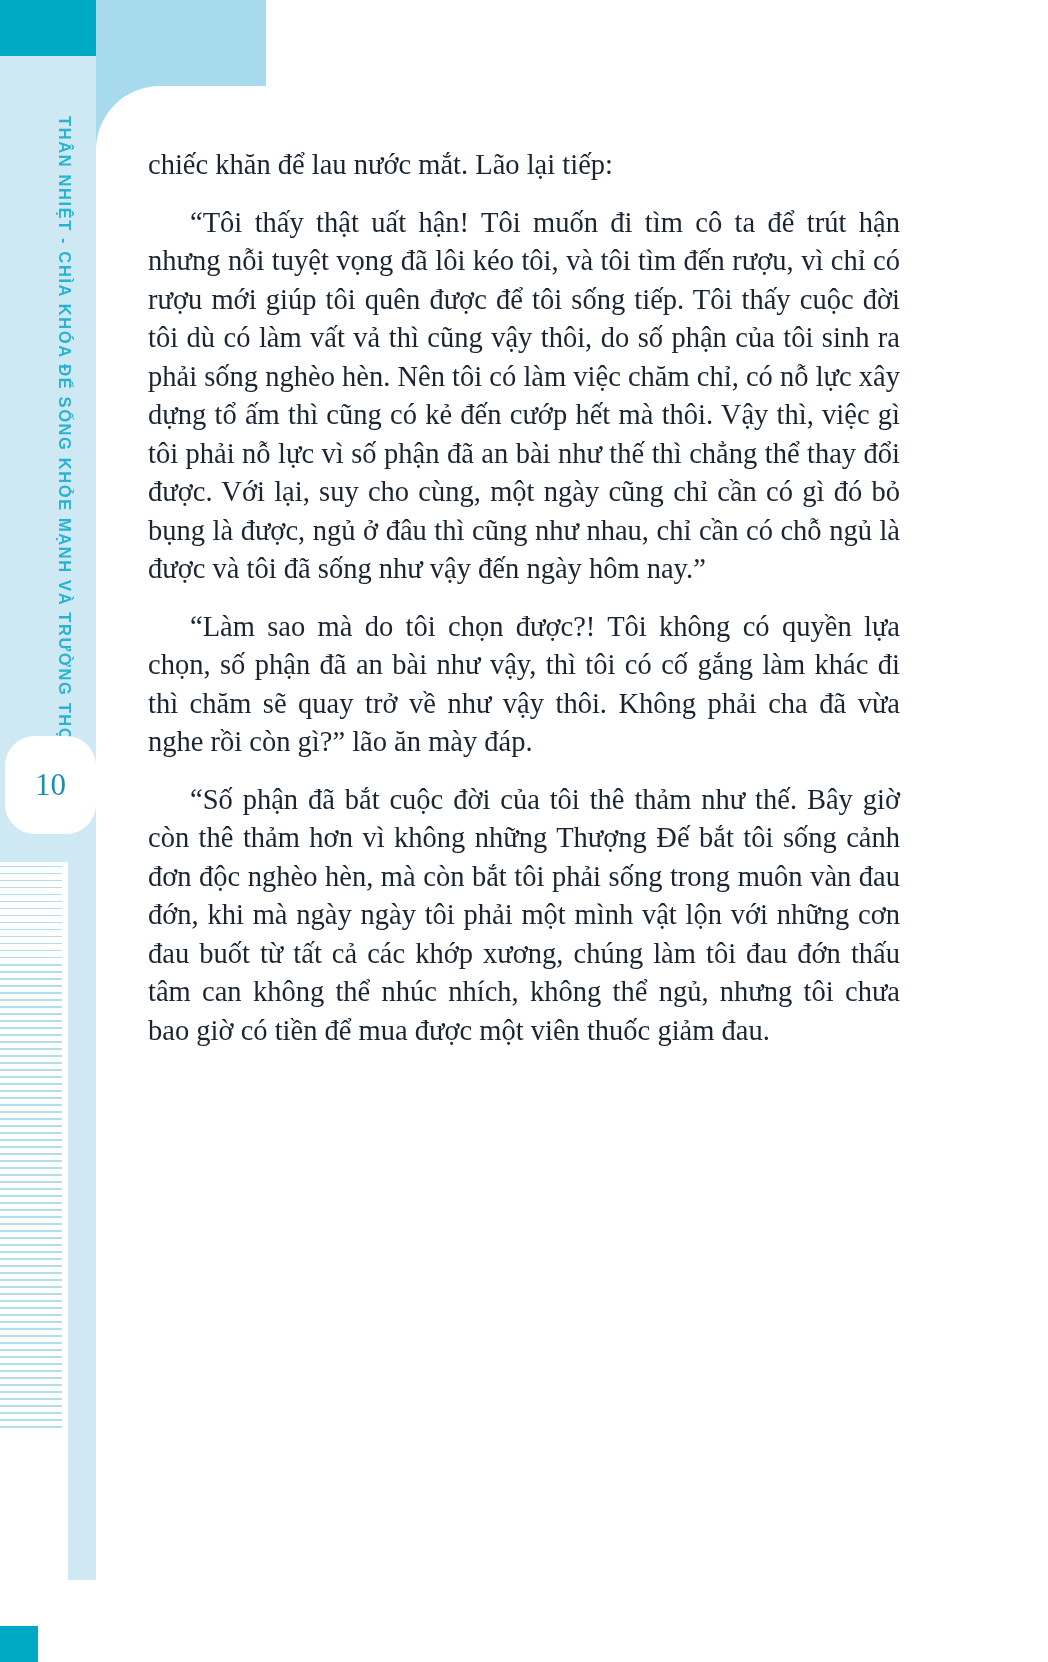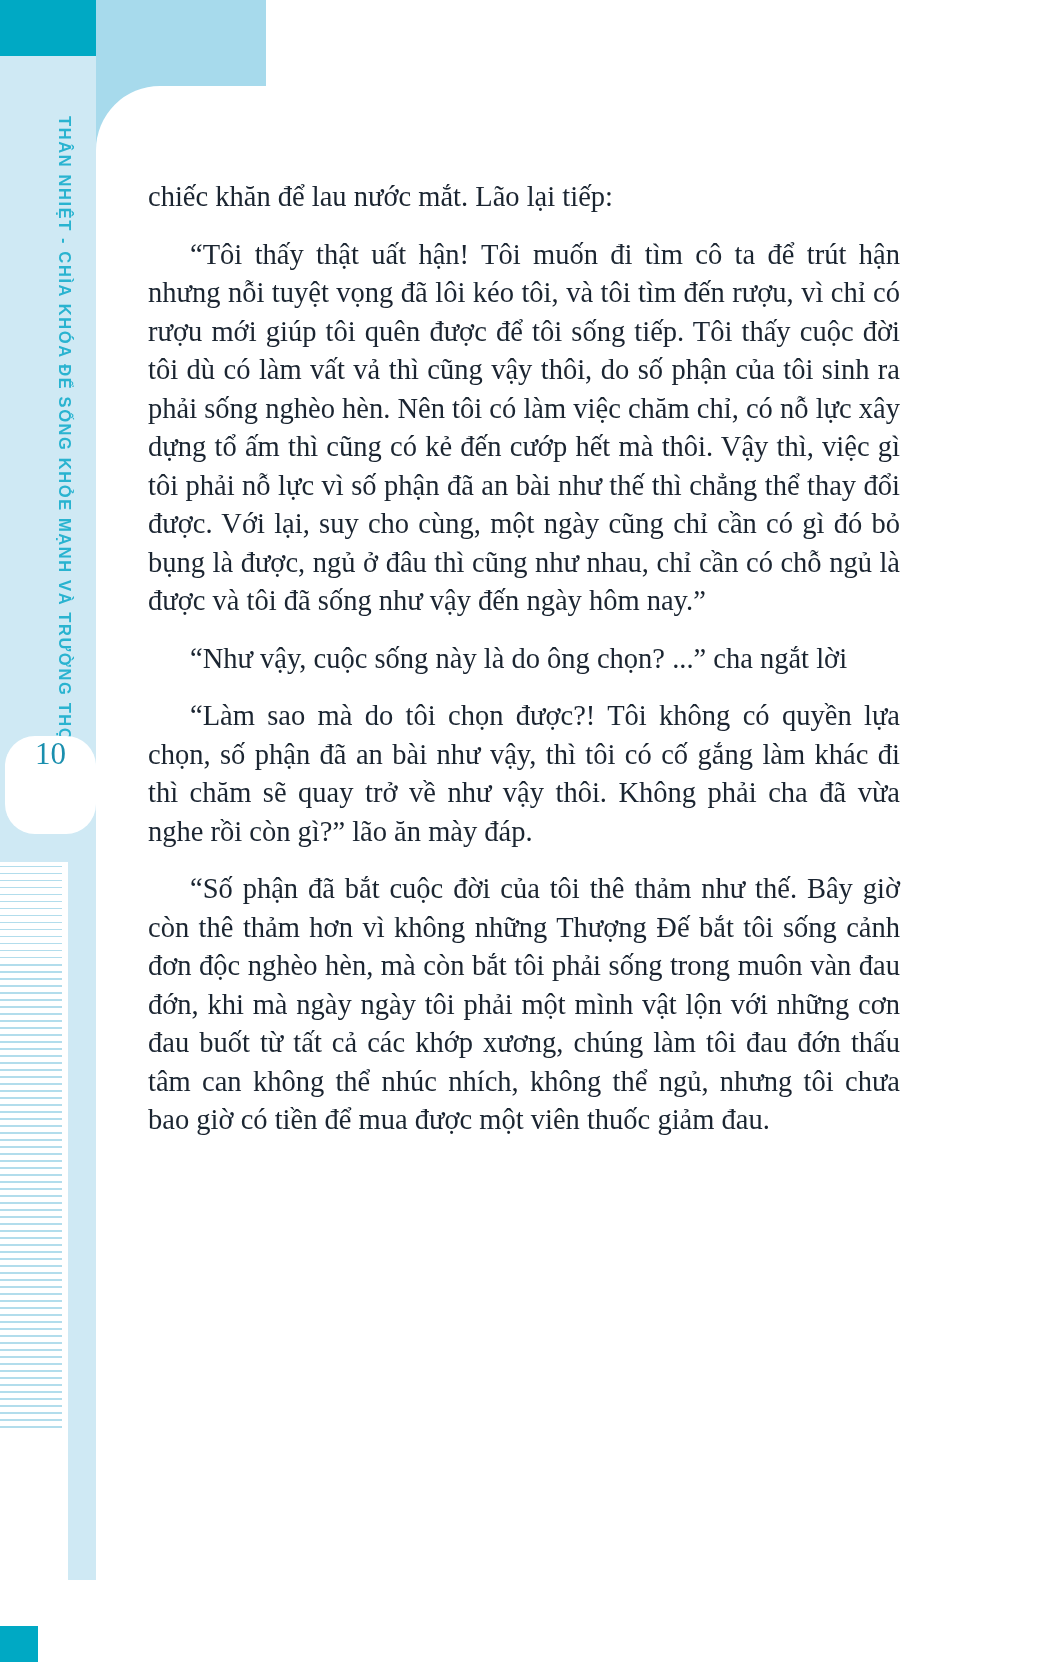--- a/index.html
+++ b/index.html
@@ -48,21 +48,21 @@
     padding: 60px 148px 40px 52px;
   }
   .page p {
     margin: 0 0 19px 0;
     font-size: 28.5px;
     line-height: 38.5px;
     color: #1b2531;
     text-align: justify;
     text-indent: 42px;
   }
-  .page p.opening { text-indent: 0; margin-top: 32px; }
+  .page p.opening { text-indent: 0; }
 
   
   .vtitle {
     position: absolute;
     left: 74px; top: 116px;
     transform: rotate(90deg);
     transform-origin: 0 0;
     white-space: nowrap;
     font-family: "Liberation Sans", "DejaVu Sans", sans-serif;
     font-weight: bold;
@@ -72,20 +72,21 @@
   }
 
   
   .page-pill {
     position: absolute;
     left: 5px; top: 736px;
     width: 91px; height: 98px;
     background: #ffffff;
     border-radius: 30px;
     display: flex;
+    align-items: center;
     justify-content: center;
   }
   .page-pill span {
     font-family: "Liberation Serif", "DejaVu Serif", serif;
     font-size: 31px;
     color: #1a8fae;
   }
 
   
   .ruled {
@@ -120,21 +121,20 @@
 
 <div class="canvas">
 
   <div class="left-strip"></div>
   <div class="top-tab"></div>
   <div class="teal-corner"></div>
 
   <div class="page">
     <p class="opening">chiếc khăn để lau nước mắt. Lão lại tiếp:</p>
     <p>“Tôi thấy thật uất hận! Tôi muốn đi tìm cô ta để trút hận nhưng nỗi tuyệt vọng đã lôi kéo tôi, và tôi tìm đến rượu, vì chỉ có rượu mới giúp tôi quên được để tôi sống tiếp. Tôi thấy cuộc đời tôi dù có làm vất vả thì cũng vậy thôi, do số phận của tôi sinh ra phải sống nghèo hèn. Nên tôi có làm việc chăm chỉ, có nỗ lực xây dựng tổ ấm thì cũng có kẻ đến cướp hết mà thôi. Vậy thì, việc gì tôi phải nỗ lực vì số phận đã an bài như thế thì chẳng thể thay đổi được. Với lại, suy cho cùng, một ngày cũng chỉ cần có gì đó bỏ bụng là được, ngủ ở đâu thì cũng như nhau, chỉ cần có chỗ ngủ là được và tôi đã sống như vậy đến ngày hôm nay.”</p>
-    <p>“Như vậy, cuộc sống này là do ông chọn? ...” cha ngắt lời</p>
     <p>“Làm sao mà do tôi chọn được?! Tôi không có quyền lựa chọn, số phận đã an bài như vậy, thì tôi có cố gắng làm khác đi thì chăm sẽ quay trở về như vậy thôi. Không phải cha đã vừa nghe rồi còn gì?” lão ăn mày đáp.</p>
     <p>“Số phận đã bắt cuộc đời của tôi thê thảm như thế. Bây giờ còn thê thảm hơn vì không những Thượng Đế bắt tôi sống cảnh đơn độc nghèo hèn, mà còn bắt tôi phải sống trong muôn vàn đau đớn, khi mà ngày ngày tôi phải một mình vật lộn với những cơn đau buốt từ tất cả các khớp xương, chúng làm tôi đau đớn thấu tâm can không thể nhúc nhích, không thể ngủ, nhưng tôi chưa bao giờ có tiền để mua được một viên thuốc giảm đau.</p>
   </div>
 
   <div class="vtitle">THÂN NHIỆT - CHÌA KHÓA ĐỂ SỐNG KHỎE MẠNH VÀ TRƯỜNG THỌ</div>
 
   <div class="page-pill">
     <span>10</span>
   </div>
 

